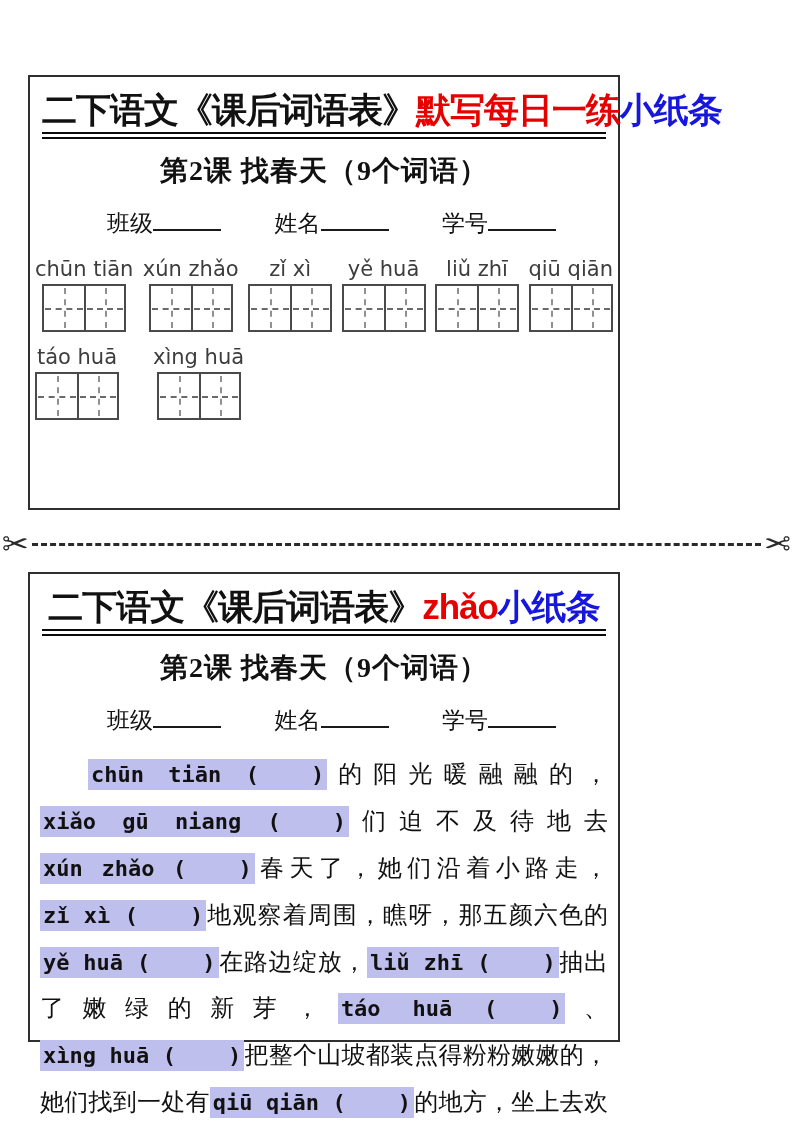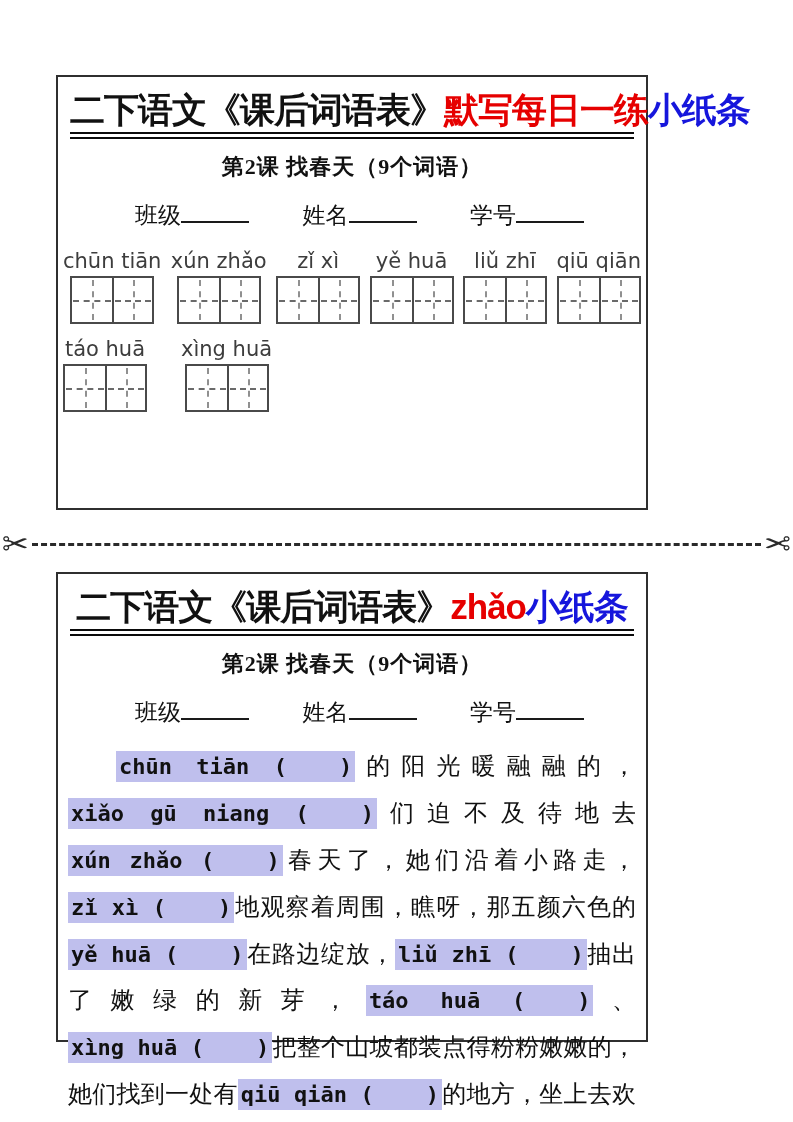--- a/index.html
+++ b/index.html
@@ -9,42 +9,41 @@
     font-family: "Liberation Serif", "DejaVu Serif", serif;
     position: relative;
     color: #111;
   }
   .page { position: absolute; inset: 0; background: #fff; }
 
   .sheet {
     position: absolute; left: 28px; width: 592px;
     border: 2px solid var(--box-border, #2f2f2f);
     background: #fff;
-    margin-left: 28px;
   }
   .sheet-1 { top: 75px;  height: 435px; }
   .sheet-2 { top: 572px; height: 470px; }
 
   .title {
     margin: 13px 12px 0 12px;
     text-align: center;
     font-size: 35px; font-weight: bold;
     font-family: "Liberation Sans", "DejaVu Sans", sans-serif;
     letter-spacing: -1px;
     line-height: 1.12;
     border-bottom: 7px double #0a0a0a;
     padding-bottom: 3px;
     white-space: nowrap;
   }
   .t-red  { color: var(--red,  #e60000); }
   .t-blue { color: var(--blue, #1616dc); }
 
   .subtitle {
     text-align: center;
-    font-size: 22px; font-weight: bold;
+    font-size: 28px; font-weight: bold;
     margin-top: 13px;
     letter-spacing: 1px;
   }
 
   .info-line {
     display: flex; justify-content: space-between;
     padding: 0 62px 0 77px;
     margin-top: 17px;
     font-size: 23px;
   }

